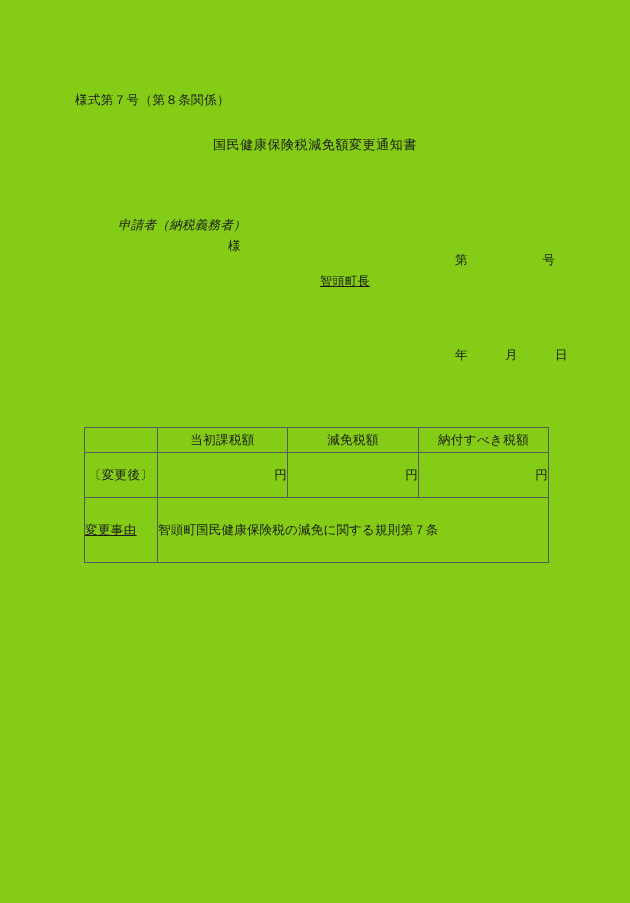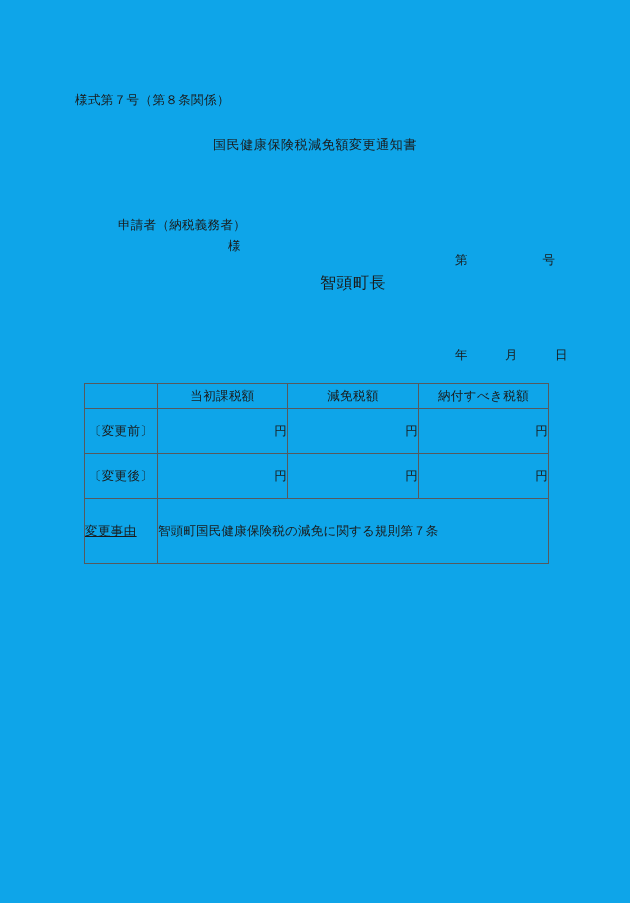--- a/index.html
+++ b/index.html
@@ -14,21 +14,21 @@
     position: relative;
     font-family: "Liberation Serif", "DejaVu Serif", serif;
     color: #1a1a1a;
     font-size: 12.5px;
     overflow: hidden;
   }
 
   .page {
     position: absolute;
     inset: 0;
-    background: #0ea5e9;
+    background: #84cc16;
     padding-left: 11px;
   }
 
   
   .abs { position: absolute; white-space: pre; line-height: 1.0; }
 
   
   .form-no {
     left: 75px;
     top: 94px;
@@ -55,33 +55,35 @@
     line-height: 21px;
   }
   .meta-block .line { display: block; white-space: pre; margin-top: 32px; }
 
   
   .addressee {
     left: 118px;
     top: 219px;
     font-size: 12.5px;
     letter-spacing: 0.3px;
+    font-style: italic;
   }
   .addressee-sama {
     left: 228px;
     top: 240px;
     font-size: 12.5px;
   }
 
   
   .issuer {
     left: 320px;
     top: 275px;
-    font-size: 16px;
+    font-size: 12px;
     letter-spacing: 0.5px;
+    text-decoration: underline;
   }
 
   
   .body-para {
     left: 78px;
     top: 332px;
     width: 480px;
     font-size: 12.5px;
     line-height: 21px;
   }
@@ -93,20 +95,21 @@
     position: absolute;
     left: 84px;
     top: 383px;
     width: 464px;
   }
   table.form-table {
     border-collapse: collapse;
     width: 464px;
     table-layout: fixed;
     font-size: 12.5px;
+    margin-top: 44px;
   }
   table.form-table td,
   table.form-table th {
     border: 1px solid #555a5e;
     font-weight: normal;
     padding: 0;
     vertical-align: middle;
   }
   
   col.c0 { width: 73px; }
@@ -185,26 +188,20 @@
           <col class="c3">
       </colgroup>
       <tbody>
         <tr>
           <td class="th-blank"></td>
           <td class="th-label">当初課税額</td>
           <td class="th-label">減免税額</td>
           <td class="th-label">納付すべき税額</td>
         </tr>
 
-        <tr>
-          <td class="row-label">〔変更前〕</td>
-          <td class="row-amount">円</td>
-          <td class="row-amount">円</td>
-          <td class="row-amount">円</td>
-        </tr>
 
         <tr>
           <td class="row-label">〔変更後〕</td>
           <td class="row-amount">円</td>
           <td class="row-amount">円</td>
           <td class="row-amount">円</td>
         </tr>
 
         <tr>
           <td class="reason-label">変更事由</td>

